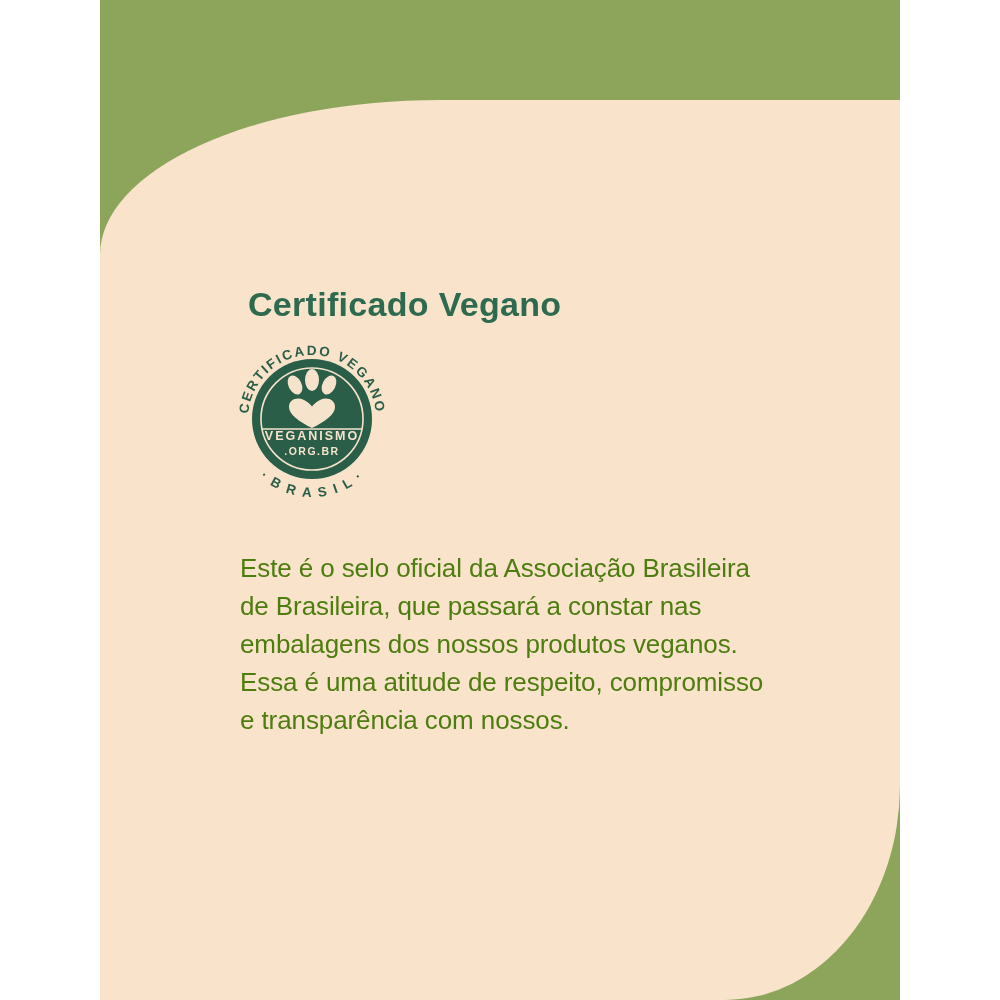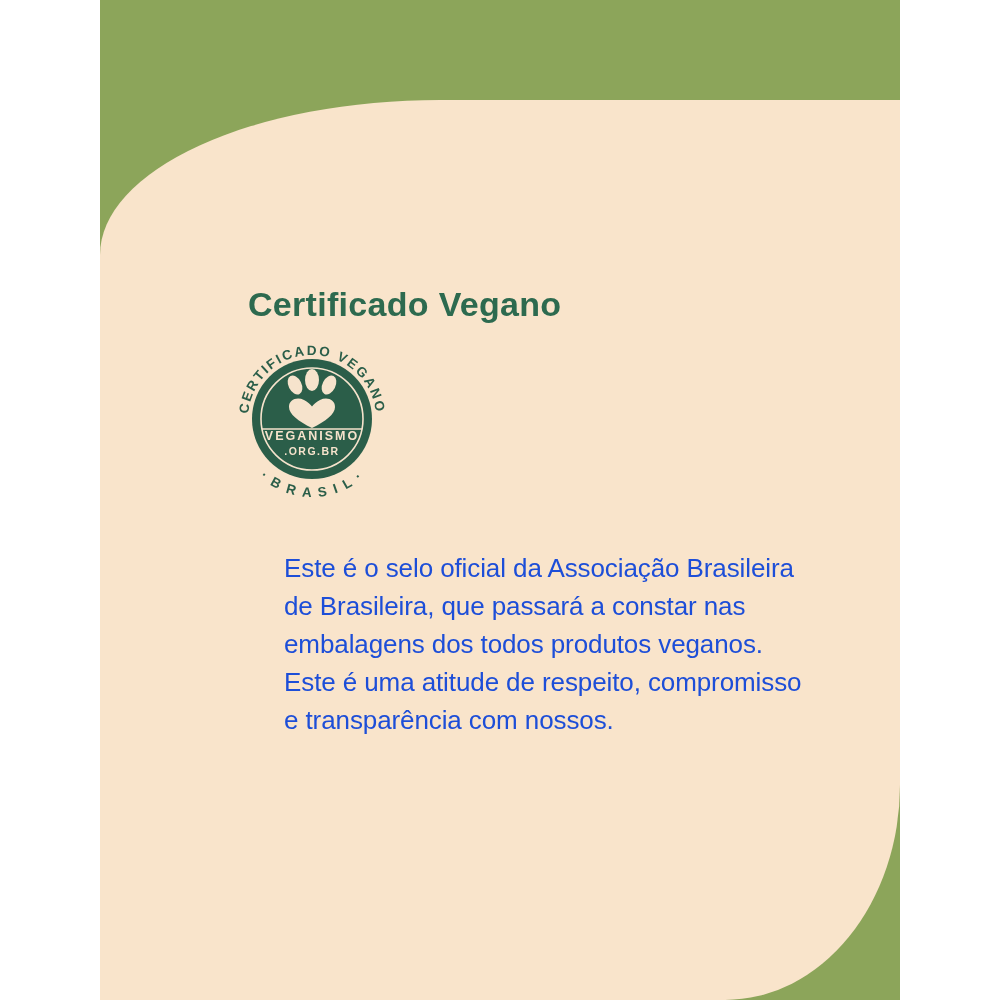--- a/index.html
+++ b/index.html
@@ -63,22 +63,21 @@
     letter-spacing: 1.5px;
     fill: #F6E3CC;
     text-anchor: middle;
   }
   .paragraph {
     position: absolute;
     left: 240px; top: 549px;
     font-size: 26px;
     line-height: 38px;
     letter-spacing: -0.1px;
-    color: #1d4ed8;
-    margin-left: 44px;
+    color: #4d7c0f;
   }
 </style>
 </head>
 <body>
 
 <div class="canvas">
 
   <div class="green-bg"></div>
 
   <div class="cream-panel"></div>
@@ -117,18 +116,18 @@
       <textPath href="#arcTop" xlink:href="#arcTop" startOffset="50%" text-anchor="middle">CERTIFICADO VEGANO</textPath>
     </text>
     <text class="arc-text">
       <textPath href="#arcBottom" xlink:href="#arcBottom" startOffset="50%" text-anchor="middle">· B R A S I L ·</textPath>
     </text>
   </svg>
 
   <div class="paragraph">
     <div>Este é o selo oficial da Associação Brasileira</div>
     <div>de Brasileira, que passará a constar nas</div>
-    <div>embalagens dos todos produtos veganos.</div>
-    <div>Este é uma atitude de respeito, compromisso</div>
+    <div>embalagens dos nossos produtos veganos.</div>
+    <div>Essa é uma atitude de respeito, compromisso</div>
     <div>e transparência com nossos.</div>
   </div>
 
 </div>
 
 </body></html>

